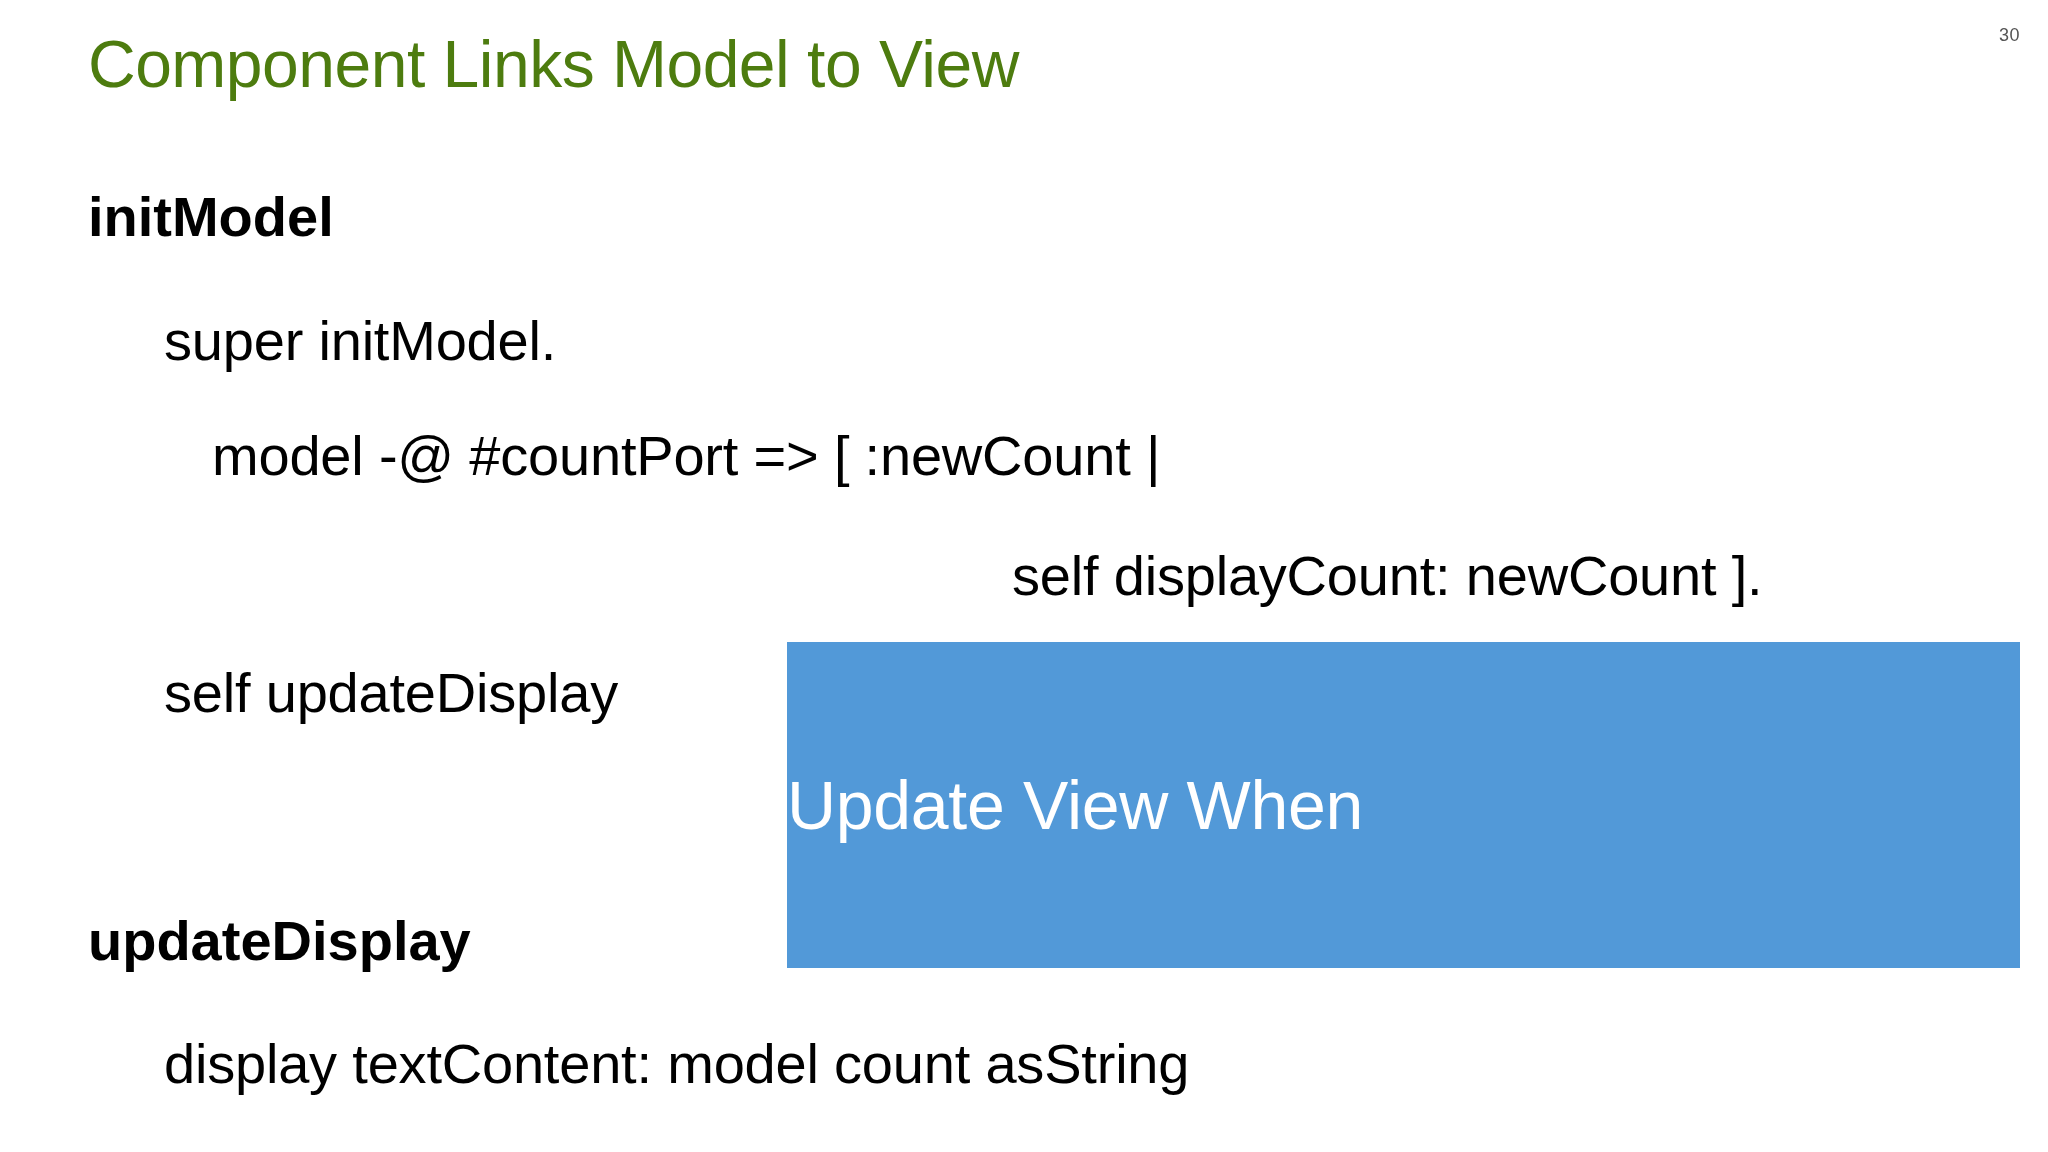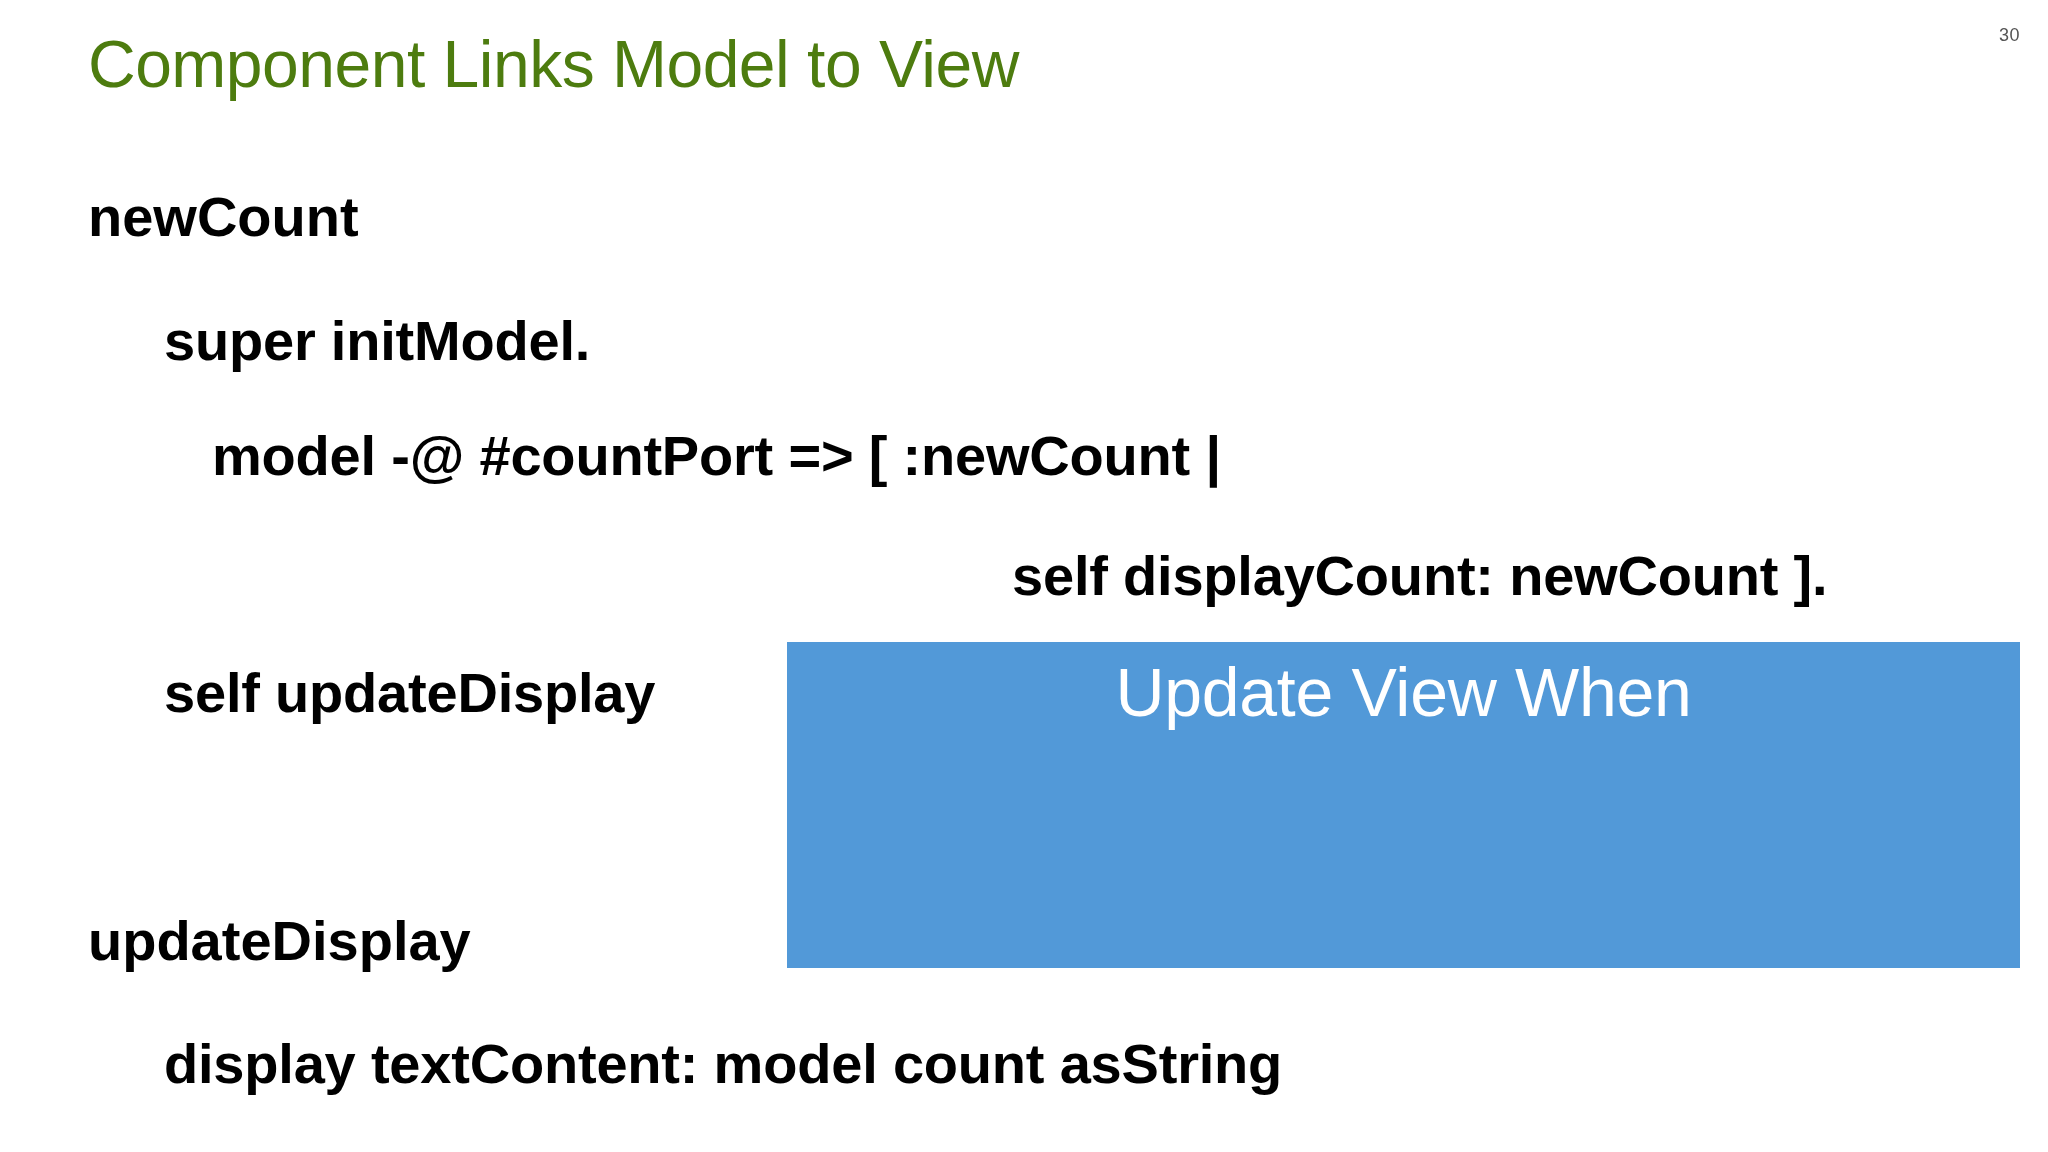--- a/index.html
+++ b/index.html
@@ -47,21 +47,21 @@
     position: absolute;
     left: 0;
     top: 0;
     width: 2048px;
     height: 1152px;
     pointer-events: none;
   }
   .code-line {
     position: absolute;
     font-size: 56px;
-    font-weight: 700;
+    font-weight: 400;
     color: #000000;
     line-height: 1.1;
     white-space: nowrap;
     letter-spacing: -0.2px;
   }
   .code-line.bold {
     font-weight: bold;
     letter-spacing: 0px;
   }
   .lvl0 { left: 88px; }
@@ -77,21 +77,21 @@
 
   
   .callout {
     position: absolute;
     left: 787px;
     top: 642px;
     width: 1233px;
     height: 326px;
     background: #5299D8;
     display: flex;
-    flex-direction: column;
+    flex-direction: row;
     align-items: center;
     justify-content: flex-start;
   }
   .callout-line {
     font-size: 68px;
     color: #ffffff;
     line-height: 1.48;
     white-space: nowrap;
     font-weight: 400;
     letter-spacing: -0.3px;
@@ -101,21 +101,21 @@
 <body>
 
 <div id="slide">
 
   <div class="page-number">30</div>
 
   <div class="slide-title">Component Links Model to View</div>
 
   <div class="code-block">
 
-    <div class="code-line bold lvl0 ln-initmodel">newCount</div>
+    <div class="code-line bold lvl0 ln-initmodel">initModel</div>
 
     <div class="code-line lvl1 ln-super">super initModel.</div>
 
     <div class="code-line lvl1 ln-model-port">model -@ #countPort =&gt; [ :newCount |</div>
 
     <div class="code-line ln-displaycount">self displayCount: newCount ].</div>
 
     <div class="code-line lvl1 ln-self-update">self updateDisplay</div>
 
     <div class="code-line bold lvl0 ln-updatedisplay">updateDisplay</div>

